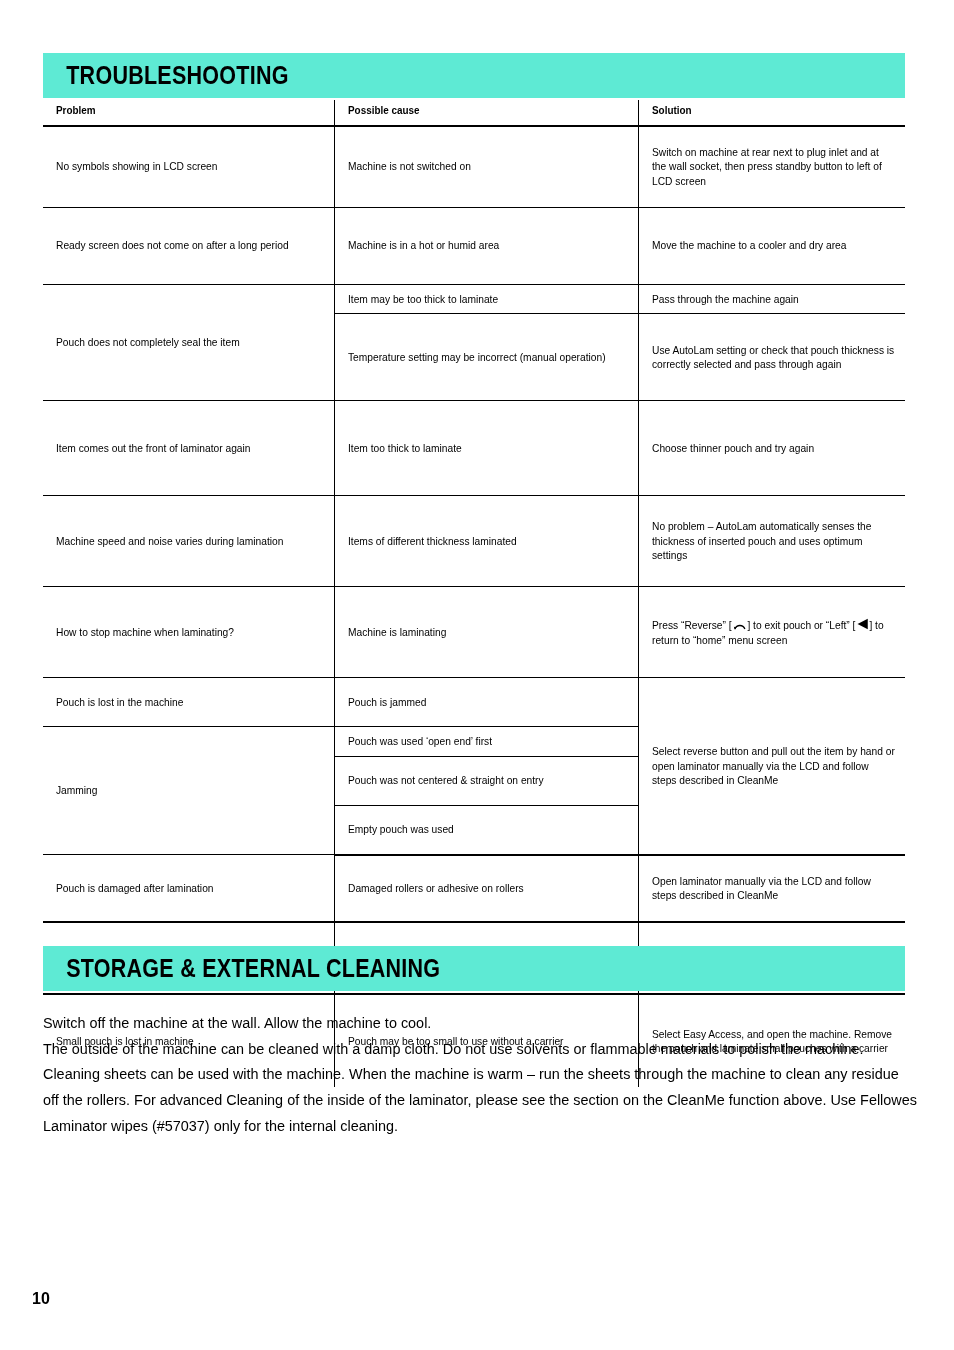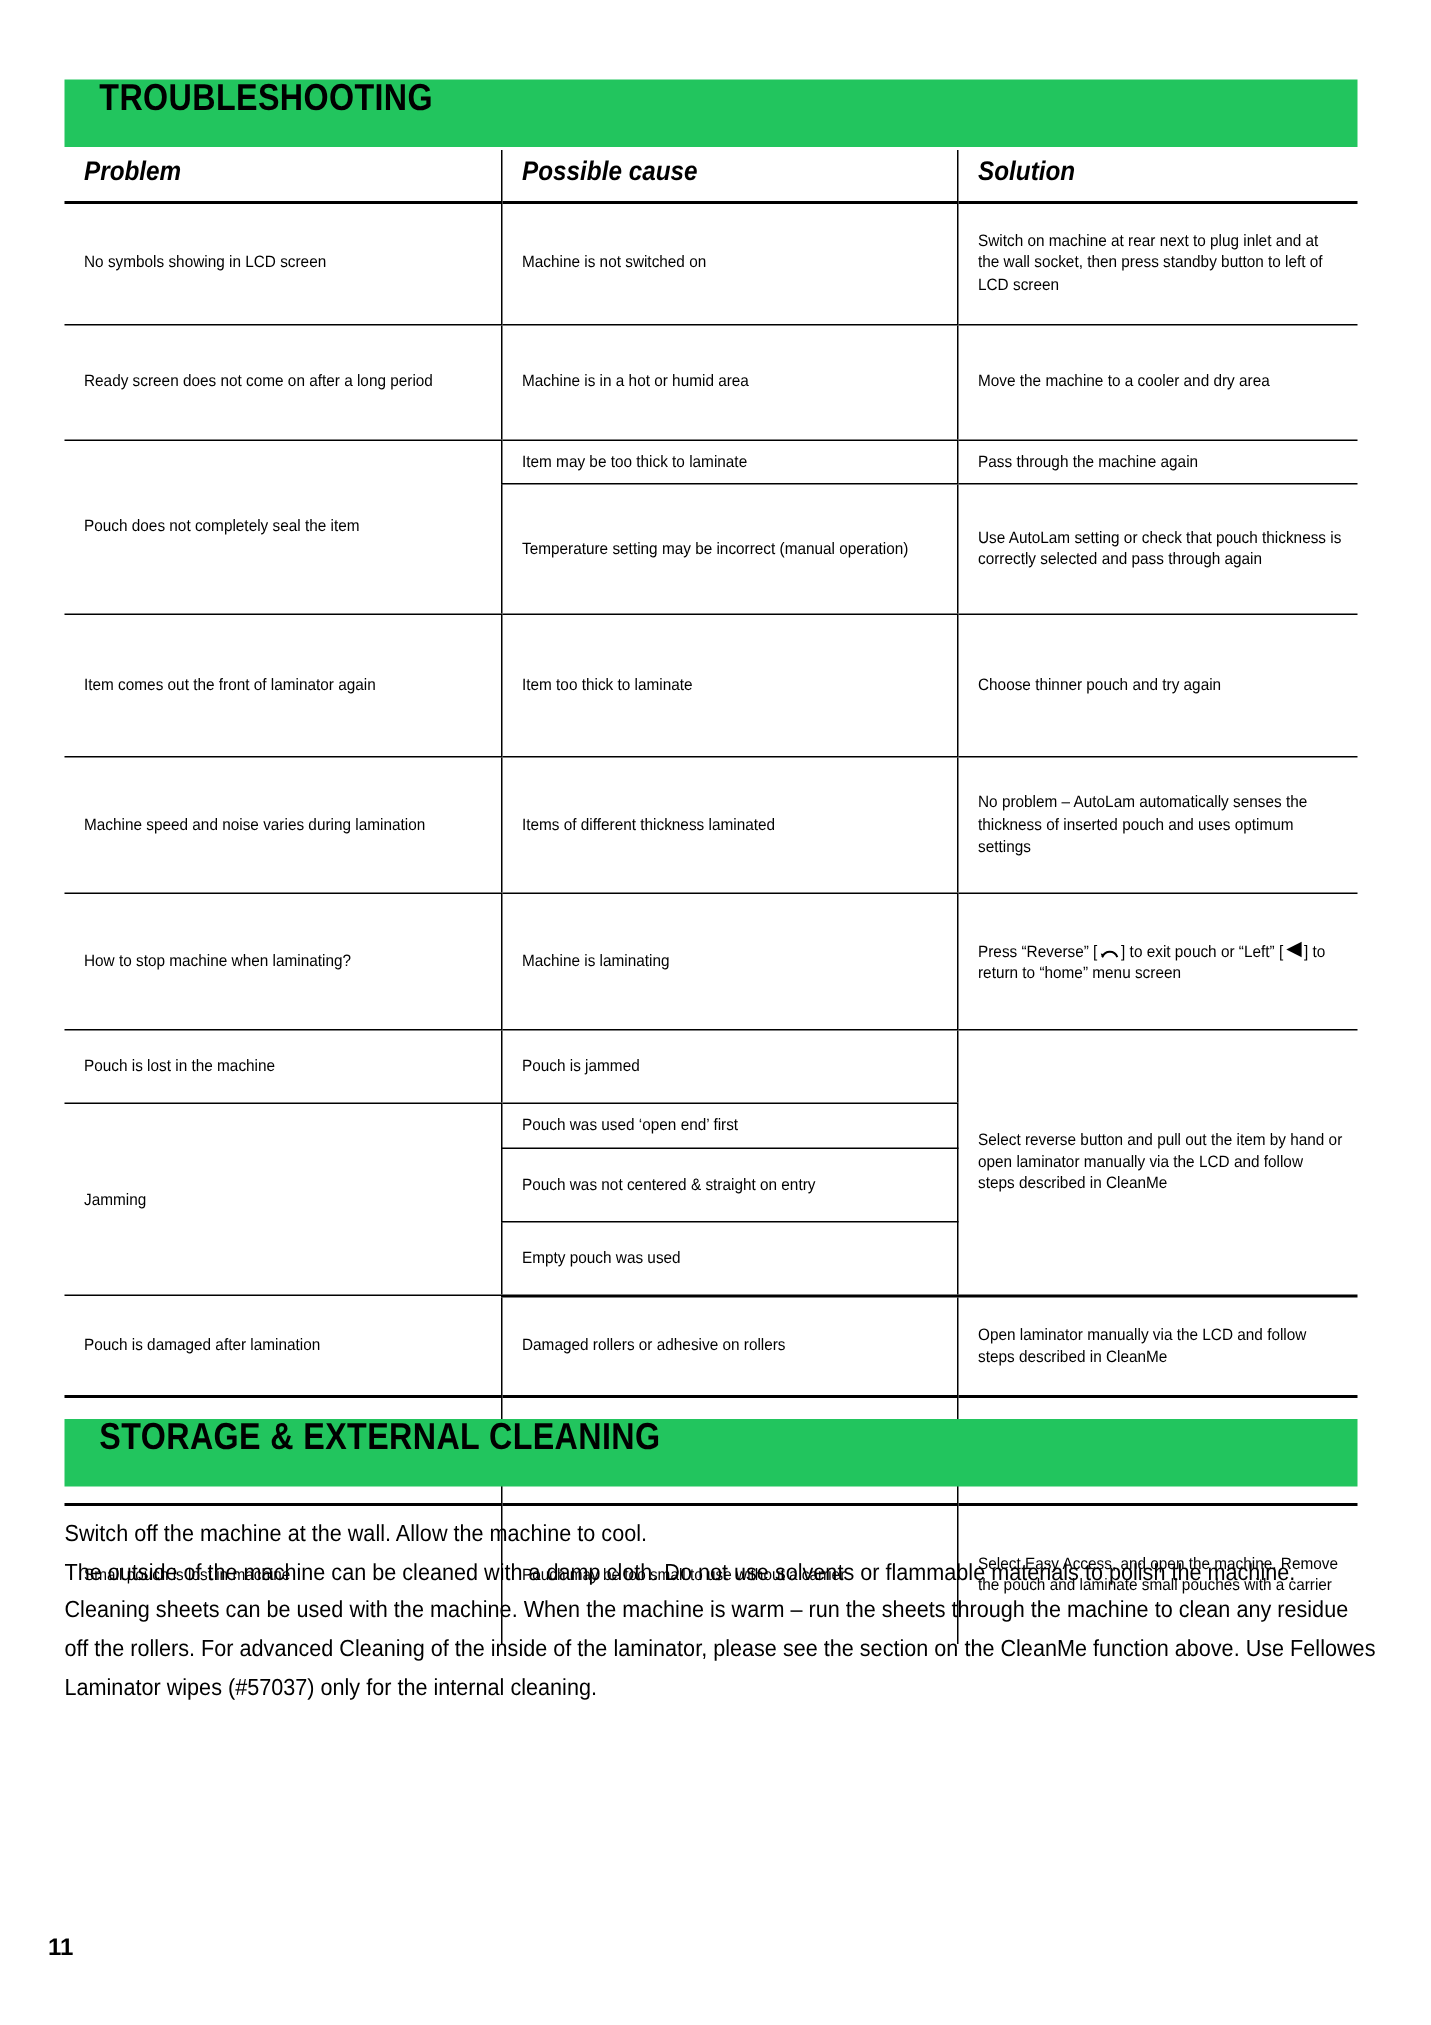--- a/index.html
+++ b/index.html
@@ -17,22 +17,23 @@
   }
   .page {
     position: absolute;
     left: 0; top: 0;
     width: 954px;
     height: 1350px;
   }
   
   .banner {
     position: absolute;
-    background: #22c55e;
+    background: #5eead4;
     display: flex;
+    align-items: center;
   }
   .banner .banner-title {
     font-size: 25px;
     font-weight: bold;
     letter-spacing: 0.3px;
     padding-left: 27px;
     line-height: 1;
     transform: scaleX(0.86);
     transform-origin: left center;
     white-space: nowrap;
@@ -65,26 +66,25 @@
     line-height: 1.32;
     font-weight: normal;
     transform-origin: left center;
     border-left: 1px solid #000;
     border-right: 0;
   }
   .tbl th:first-child, .tbl td.first-col {
     border-left: 0;
   }
   .tbl th {
-    font-size: 18px;
+    font-size: 11px;
     font-weight: bold;
     padding-top: 3px;
     padding-bottom: 7px;
     border-bottom: 2.2px solid #000;
-    font-style: italic;
   }
   .tbl td {
     border-bottom: 1px solid #000;
   }
   .tbl td.thick-b { border-bottom: 2.2px solid #000; }
   .cellwrap {
     display: block;
     transform: scaleX(0.93);
     transform-origin: left center;
     width: 107.5%;
@@ -325,15 +325,15 @@
   </div>
 
   <div class="body-text">
     <p>Switch off the machine at the wall. Allow the machine to cool.</p>
     <p>The outside of the machine can be cleaned with a damp cloth. Do not use solvents or flammable materials to polish the machine.</p>
     <p>Cleaning sheets can be used with the machine. When the machine is warm – run the sheets through the machine to clean any residue</p>
     <p>off the rollers. For advanced Cleaning of the inside of the laminator, please see the section on the CleanMe function above. Use Fellowes</p>
     <p>Laminator wipes (#57037) only for the internal cleaning.</p>
   </div>
 
-  <div class="page-number">11</div>
+  <div class="page-number">10</div>
 
 </div>
 
 </body></html>

